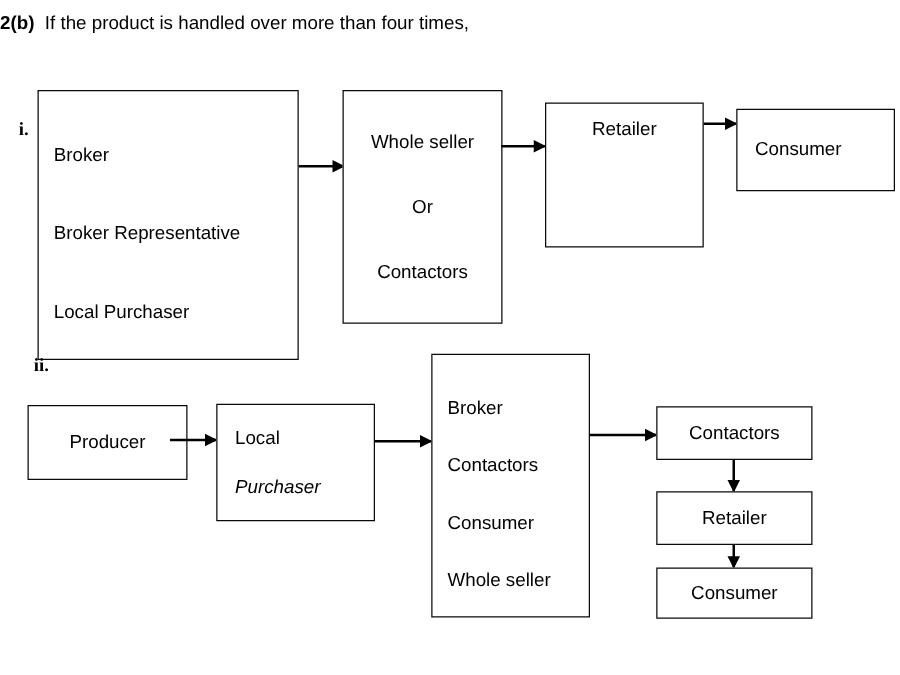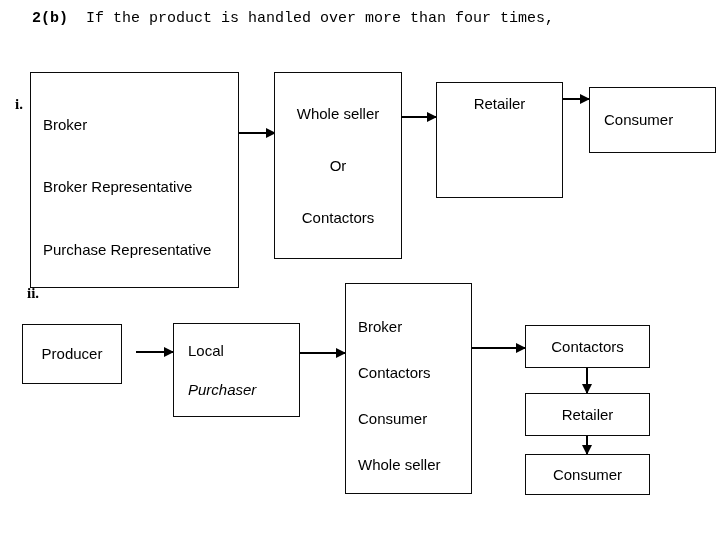--- a/index.html
+++ b/index.html
@@ -10,23 +10,23 @@
   #page {
     position: relative;
     width: 720px;
     height: 540px;
     background: #ffffff;
     overflow: hidden;
     font-family: "Liberation Sans", sans-serif;
   }
   .title {
     position: absolute;
-    left: 32px;
+    left: 0;
     top: 10px;
-    font-family: Liberation Mono, monospace;
+    font-family: Liberation Sans, sans-serif;
     font-size: 15px;
     color: #000;
     white-space: nowrap;
   }
   .title .q {
     font-weight: bold;
   }
   .roman {
     position: absolute;
     font-family: "Liberation Serif", serif;
@@ -118,21 +118,21 @@
 
   <div class="title">
     <span class="q">2(b)</span>&nbsp;&nbsp;<span>If the product is handled over more than four times,</span>
   </div>
 
   <div class="roman" style="left:15px; top:96px;">i.</div>
 
   <div class="box list" style="left:30px; top:72px; width:209px; height:216px;">
     <div class="line">Broker</div>
     <div class="line">Broker Representative</div>
-    <div class="line">Purchase Representative</div>
+    <div class="line">Local Purchaser</div>
   </div>
 
   <div class="arrow-h" style="left:239px; top:132px; width:36px;"></div>
 
   <div class="box center" style="left:274px; top:72px; width:128px; height:187px; padding:14px 0;">
     <div class="line">Whole seller</div>
     <div class="line">Or</div>
     <div class="line">Contactors</div>
   </div>
 
@@ -143,21 +143,21 @@
   </div>
 
   <div class="arrow-h" style="left:563px; top:98px; width:26px;"></div>
 
   <div class="box leftpad" style="left:589px; top:87px; width:127px; height:66px;">
     <div class="line">Consumer</div>
   </div>
 
   <div class="roman" style="left:27px; top:285px;">ii.</div>
 
-  <div class="box mid-center" style="left:22px; top:324px; width:100px; height:60px;">
+  <div class="box mid-center" style="left:22px; top:324px; width:128px; height:60px;">
     <div class="line">Producer</div>
   </div>
 
   <div class="arrow-h" style="left:136px; top:351px; width:37px;"></div>
 
   <div class="box leftpad" style="left:173px; top:323px; width:127px; height:94px;gap:14px;">
     <div class="line">Local</div>
     <div class="line" style="margin-top:8px;font-style:italic;">Purchaser</div>
   </div>
 

